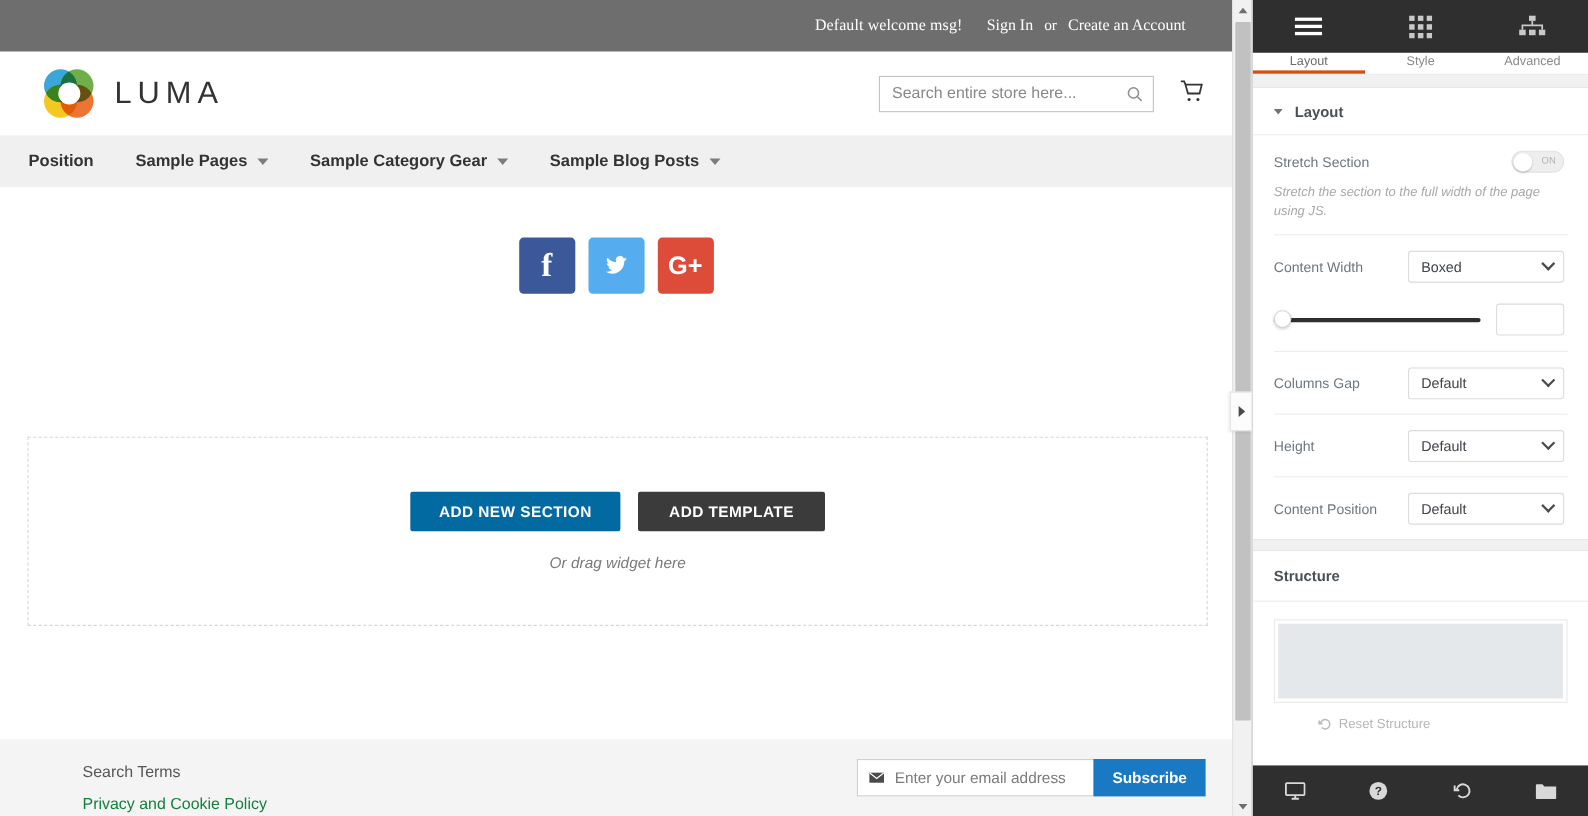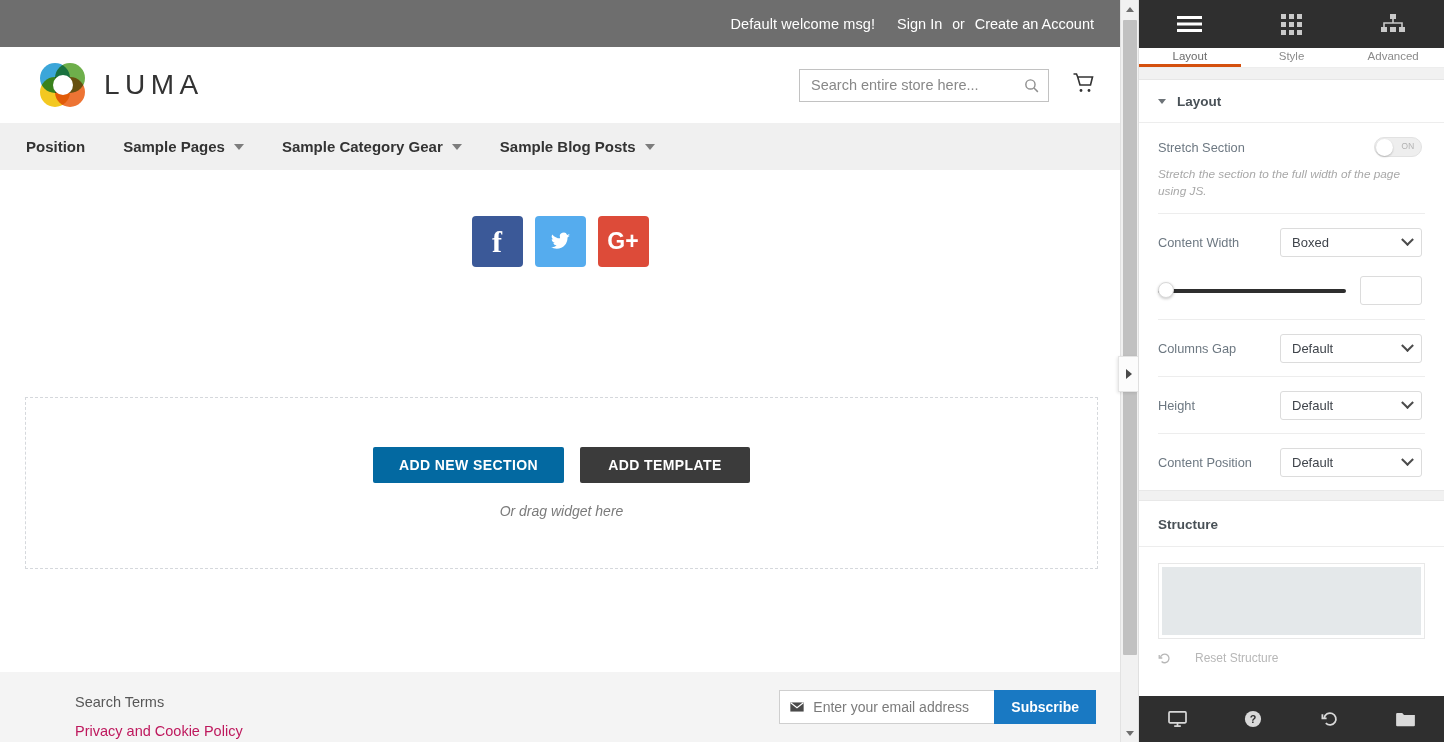--- a/index.html
+++ b/index.html
@@ -17,21 +17,21 @@
     width: 1138px; height: 742px;
     background: #ffffff;
     overflow: hidden;
   }
   .preview-inner { width: 1120px; height: 742px; position: relative; background:#fff; }
 
   
   .panel-top-bar {
     height: 47px; background: #6e6e6e; color: #ffffff;
     display: flex; align-items: center; justify-content: flex-end;
-    padding-right: 20px; font-size: 14.5px;
+    padding-right: 36px; font-size: 14.5px; font-family: Liberation Serif, serif;
   }
   .panel-top-bar .welcome { margin-right: 16px; letter-spacing: .1px; }
   .panel-top-bar a { color: #ffffff; text-decoration: none; margin: 0 6px; }
   .panel-top-bar .sep { margin: 0 4px; font-size: 14px; }
 
   
   .store-header {
     height: 76px; display: flex; align-items: center;
     padding: 0 24px 0 26px; background:#fff;
   }
@@ -260,22 +260,22 @@
 
   .struct-sep { height: 11px; background: #f1f1f1; border-top:1px solid #e8e8e8; border-bottom:1px solid #e8e8e8; }
   .struct-head { padding: 14px 19px 13px 19px; border-bottom: 1px solid #ededed; }
   .struct-head .t { font-size: 13.5px; font-weight: 700; color: #495157; }
   .struct-body { padding: 16px 19px 0 19px; }
   .struct-preview {
     height: 76px; border: 1px solid #e8e8e8; background: #fff; padding: 3px;
   }
   .struct-preview .cell { width: 100%; height: 100%; background: #e4e8ea; }
   .reset-struct {
-    display: flex; align-items: center; gap: 24px;
-    padding: 12px 19px 0 19px; font-size: 12px; color: #b7b7b7; cursor: pointer;
+    display: flex; align-items: center; gap: 6px;
+    padding: 12px 19px 0 19px; font-size: 12px; color: #b7b7b7; cursor: pointer; margin-left: 40px;
   }
 
   .ed-bottom {
     height: 46px; background: #2f2f2f; display: flex; align-items: center;
   }
   .ed-bottom .bi {
     flex: 1; display: flex; align-items: center; justify-content: center;
     color: #d9d9d9; cursor: pointer;
   }
 </style>
@@ -359,21 +359,21 @@
         <div class="dz-buttons">
           <button class="btn-add-section">ADD NEW SECTION</button>
           <button class="btn-add-template">ADD TEMPLATE</button>
         </div>
         <div class="dz-hint">Or drag widget here</div>
       </div>
 
       <div class="store-footer">
         <div class="footer-links">
           <a href="#" style="color:#575757;text-decoration:none">Search Terms</a>
-          <a href="#" style="color:#be185d;text-decoration:none">Privacy and Cookie Policy</a>
+          <a href="#" style="color:#15803d;text-decoration:none">Privacy and Cookie Policy</a>
         </div>
         <div class="newsletter">
           <div class="nl-field">
             <svg width="16" height="12" viewBox="0 0 20 14">
               <rect x="0.5" y="0.5" width="19" height="13" fill="#4a4a4a"></rect>
               <path d="M1 1l9 7 9-7" fill="none" stroke="#ffffff" stroke-width="1.6"></path>
             </svg>
             <input type="text" placeholder="Enter your email address" style="">
           </div>
           <button class="nl-sub">Subscribe</button>

